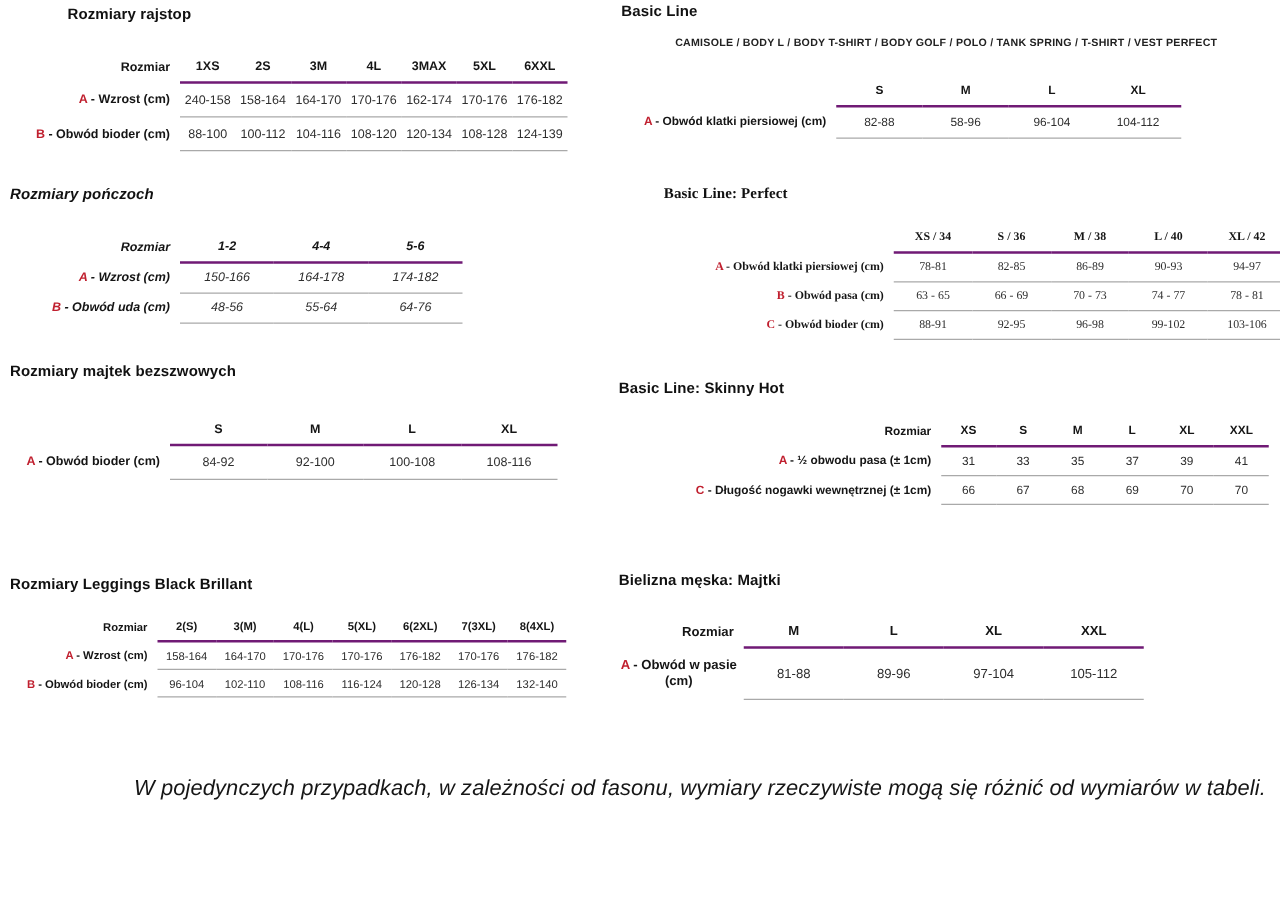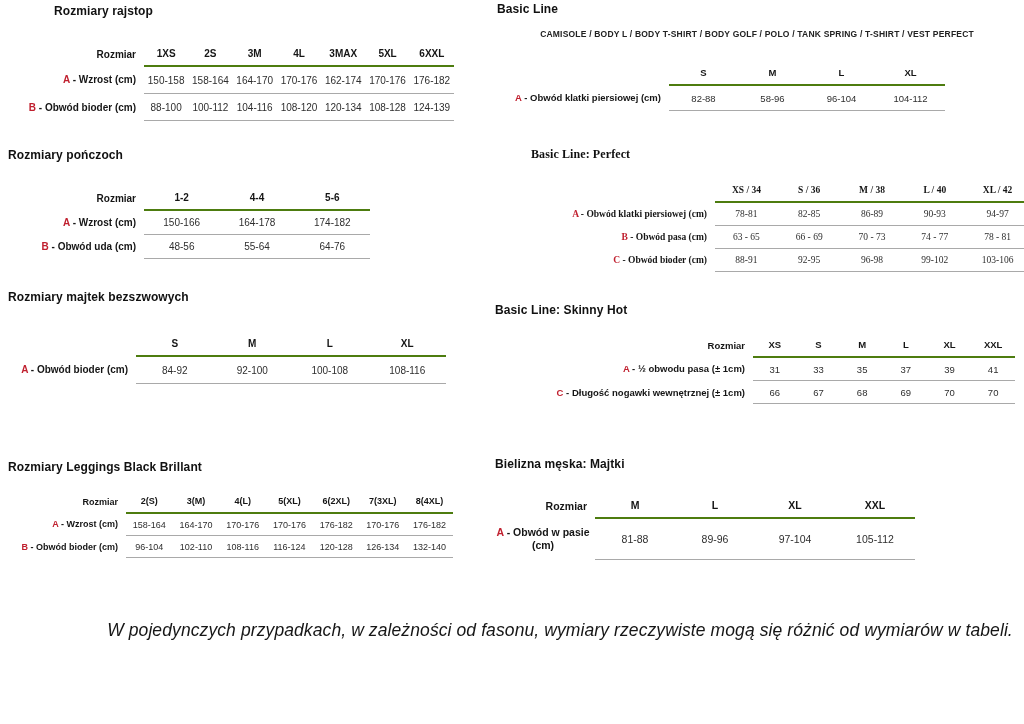--- a/index.html
+++ b/index.html
@@ -20,40 +20,40 @@
     font-size:8.5px;font-weight:bold;color:#222;
     text-align:center;line-height:11px;letter-spacing:.2px;
     margin-top:13px;width:100%;
   }
   table.size-table{border-collapse:collapse;table-layout:fixed;}
   .size-table th,.size-table td{padding:0;}
   .size-table th.hdr{
     font-weight:bold;color:#151515;
     padding-bottom:6px;vertical-align:bottom;
   }
-  .size-table th.col.hdr{border-bottom:2px solid #4d7c0f;text-align:center;}
+  .size-table th.col.hdr{border-bottom:2px solid #701a75;text-align:center;}
   .size-table th.lbl.hdr{text-align:right;padding-right:8px;white-space:nowrap;}
   .size-table td.lbl{
     text-align:right;font-weight:bold;color:#151515;
     padding-right:8px;white-space:nowrap;vertical-align:middle;
   }
   .size-table td.val{
     text-align:center;color:#2e2e2e;font-weight:normal;
     border-bottom:1px solid #a9a9a9;vertical-align:middle;
   }
   .letter{font-weight:bold;}
 
   
   .sec-rajstop{left:8px;top:4px;}
   .sec-rajstop .heading{margin-left:6px;padding-left:40px;}
   .sec-rajstop .size-table{margin-top:30px;width:446px;font-size:10px;}
   .sec-rajstop .lbl{width:128px;}
   .sec-rajstop td.val{height:26px;}
 
-  .sec-ponczoch{left:8px;top:148px;}
+  .sec-ponczoch{left:8px;top:148px;font-style:italic;}
   .sec-ponczoch .size-table{margin-top:30px;width:362px;font-size:10px;}
   .sec-ponczoch .lbl{width:128px;}
   .sec-ponczoch td.val{height:23px;}
 
   .sec-majtek{left:8px;top:290px;}
   .sec-majtek .size-table{margin-top:34px;width:438px;font-size:10px;}
   .sec-majtek .lbl{width:120px;}
   .sec-majtek td.val{height:26px;}
 
   .sec-leggings{left:8px;top:460px;}
@@ -106,21 +106,21 @@
               <th class="col hdr">1XS</th>
               <th class="col hdr">2S</th>
               <th class="col hdr">3M</th>
               <th class="col hdr">4L</th>
               <th class="col hdr">3MAX</th>
               <th class="col hdr">5XL</th>
               <th class="col hdr">6XXL</th>
             </tr>
             <tr>
               <td class="lbl"><span class="letter" style="color: rgb(192, 32, 47);">A</span> - Wzrost (cm)</td>
-              <td class="col val">150-158</td>
+              <td class="col val">240-158</td>
               <td class="col val">158-164</td>
               <td class="col val">164-170</td>
               <td class="col val">170-176</td>
               <td class="col val">162-174</td>
               <td class="col val">170-176</td>
               <td class="col val">176-182</td>
             </tr>
             <tr>
               <td class="lbl"><span class="letter" style="color: rgb(192, 32, 47);">B</span> - Obwód bioder (cm)</td>
               <td class="col val">88-100</td>

